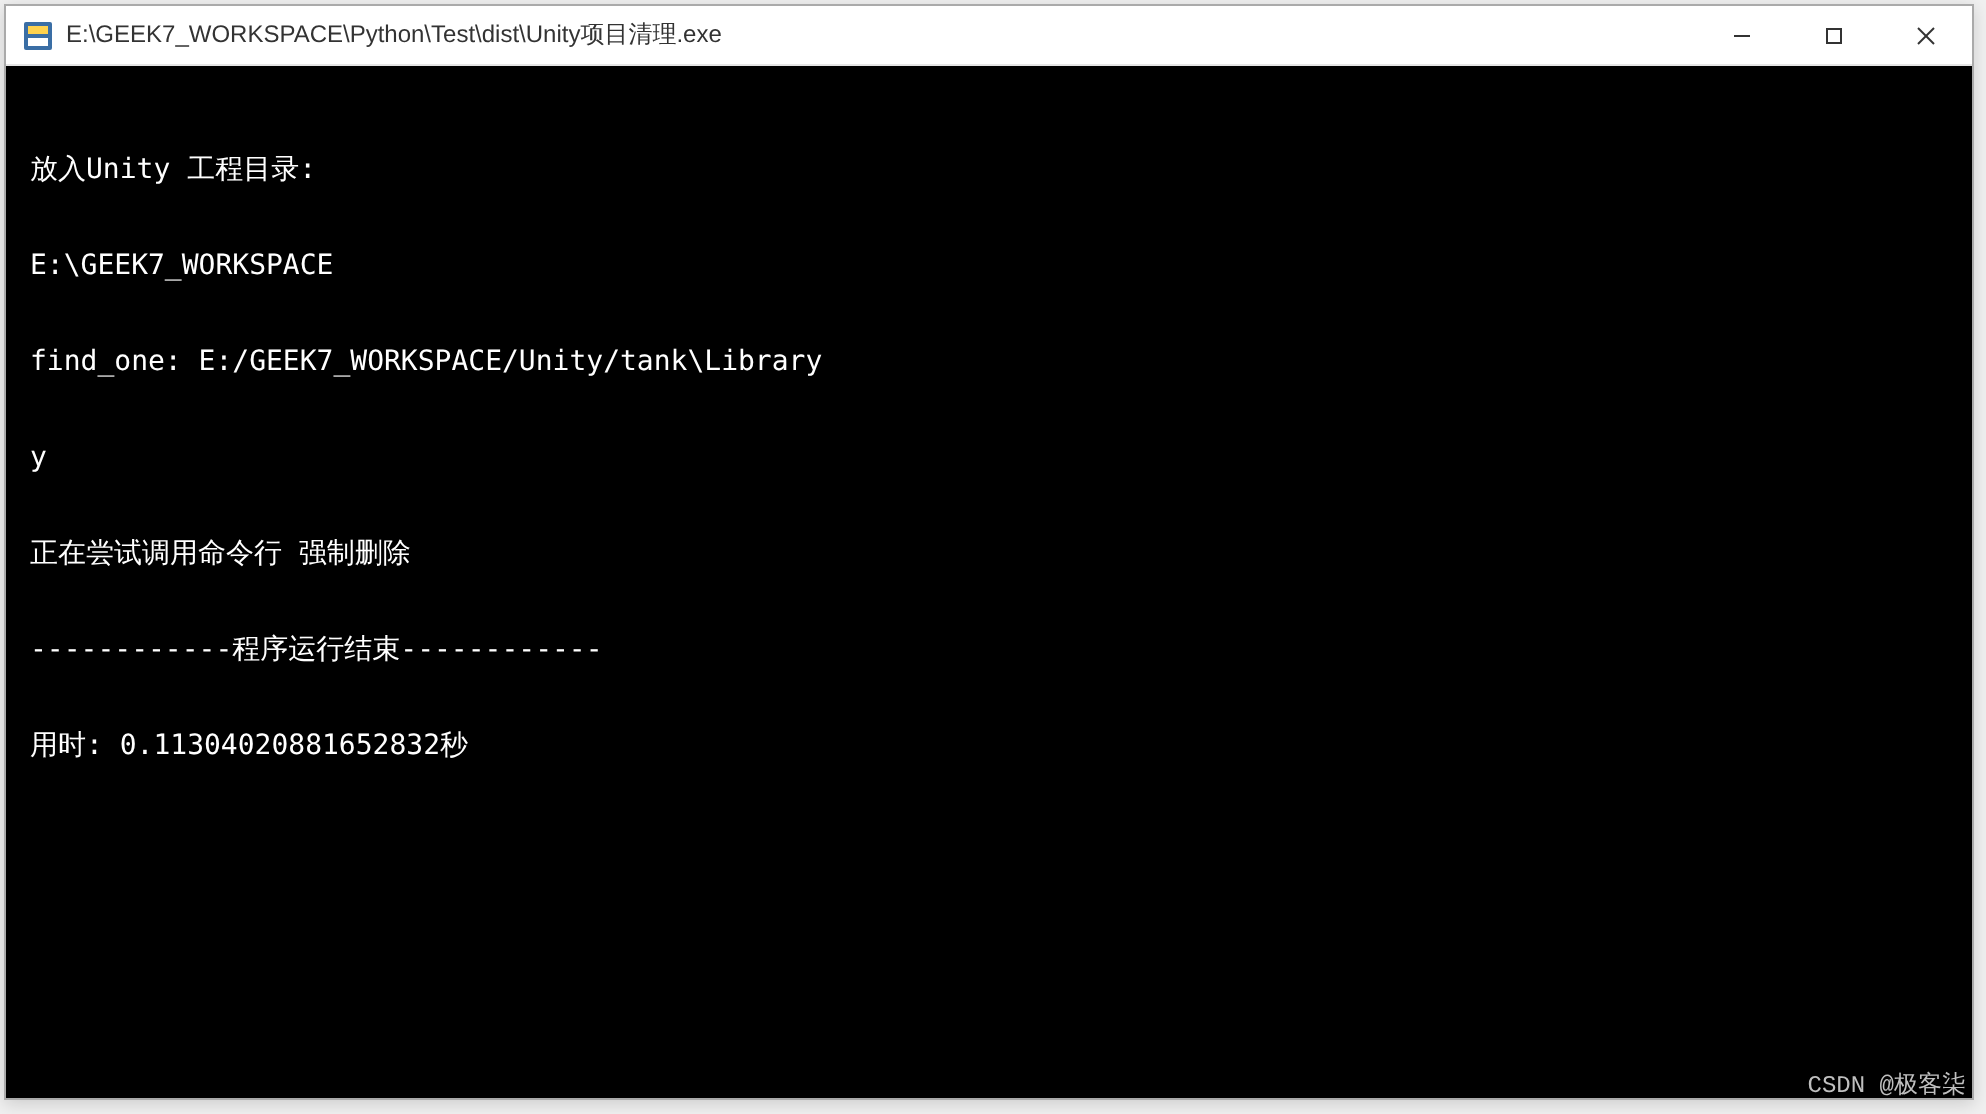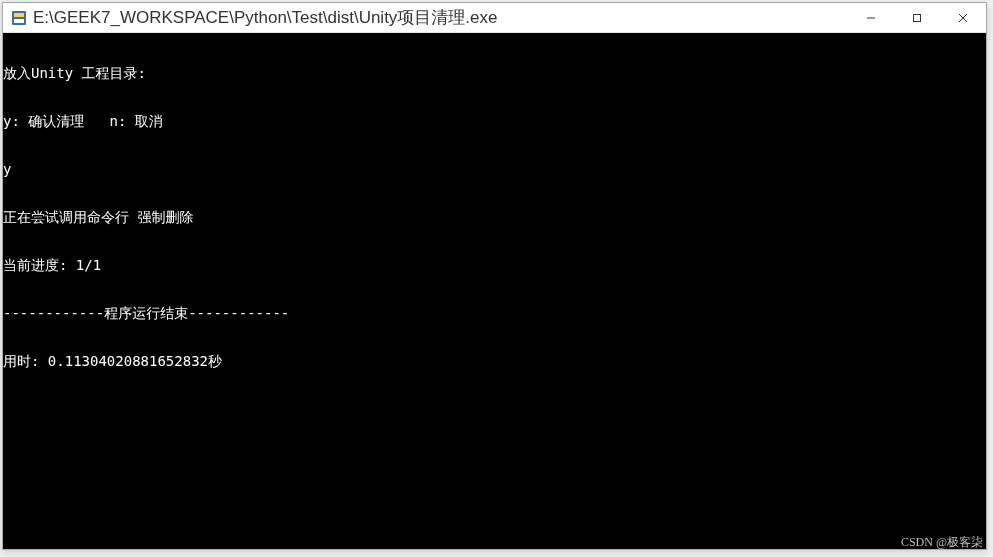--- a/index.html
+++ b/index.html
@@ -42,21 +42,21 @@
       margin-right: 6px;
       display: flex;
       align-items: center;
       justify-content: center;
     }
     .titlebar-icon svg {
       width: 16px;
       height: 16px;
     }
     .titlebar-title {
-      font-size: 17px;
+      font-size: 12px;
       color: #333;
       flex: 1;
       white-space: nowrap;
       overflow: hidden;
     }
     .titlebar-buttons {
       display: flex;
       height: 100%;
     }
     .titlebar-btn {
@@ -69,35 +69,35 @@
       font-size: 10px;
       cursor: pointer;
     }
     .console {
       flex: 1;
       background: #000000;
       color: #ffffff;
       font-family: "NSimSun", "SimSun", "Consolas", monospace;
       font-size: 14px;
       line-height: 16px;
-      padding: 0;
+      padding: 12px;
       white-space: pre;
       overflow: hidden;
       letter-spacing: 0;
     }
     .console-line {
       min-height: 16px;
     }
     .watermark {
       position: absolute;
       bottom: 6px;
       right: 10px;
       font-size: 12px;
       color: #bfbfbf;
-      font-family: Liberation Serif, serif;
+      font-family: Liberation Mono, monospace;
     }
   </style>
 </head>
 <body>
 
 <div class="window">
   <div class="titlebar">
     <div class="titlebar-icon">
       <svg viewBox="0 0 16 16">
         <rect x="1" y="1" width="14" height="14" fill="#3a6ea5" rx="1"></rect>
@@ -120,24 +120,24 @@
       <div class="titlebar-btn close">
         <svg width="10" height="10" viewBox="0 0 10 10">
             <line x1="1" y1="1" x2="9" y2="9" stroke="#333" stroke-width="1"></line>
             <line x1="9" y1="1" x2="1" y2="9" stroke="#333" stroke-width="1"></line>
           </svg>
       </div>
     </div>
   </div>
   <div class="console">
     <div class="console-line">放入Unity 工程目录:</div>
-    <div class="console-line">y: 确认清理   n: 取消</div>
+    <div class="console-line">E:\GEEK7_WORKSPACE</div>
+    <div class="console-line">find_one: E:/GEEK7_WORKSPACE/Unity/tank\Library</div>
     <div class="console-line">y</div>
     <div class="console-line">正在尝试调用命令行 强制删除</div>
-    <div class="console-line">当前进度: 1/1</div>
     <div class="console-line">------------程序运行结束------------</div>
     <div class="console-line">用时: 0.11304020881652832秒</div>
     
     
     
     
     
     
   </div>
 </div>

